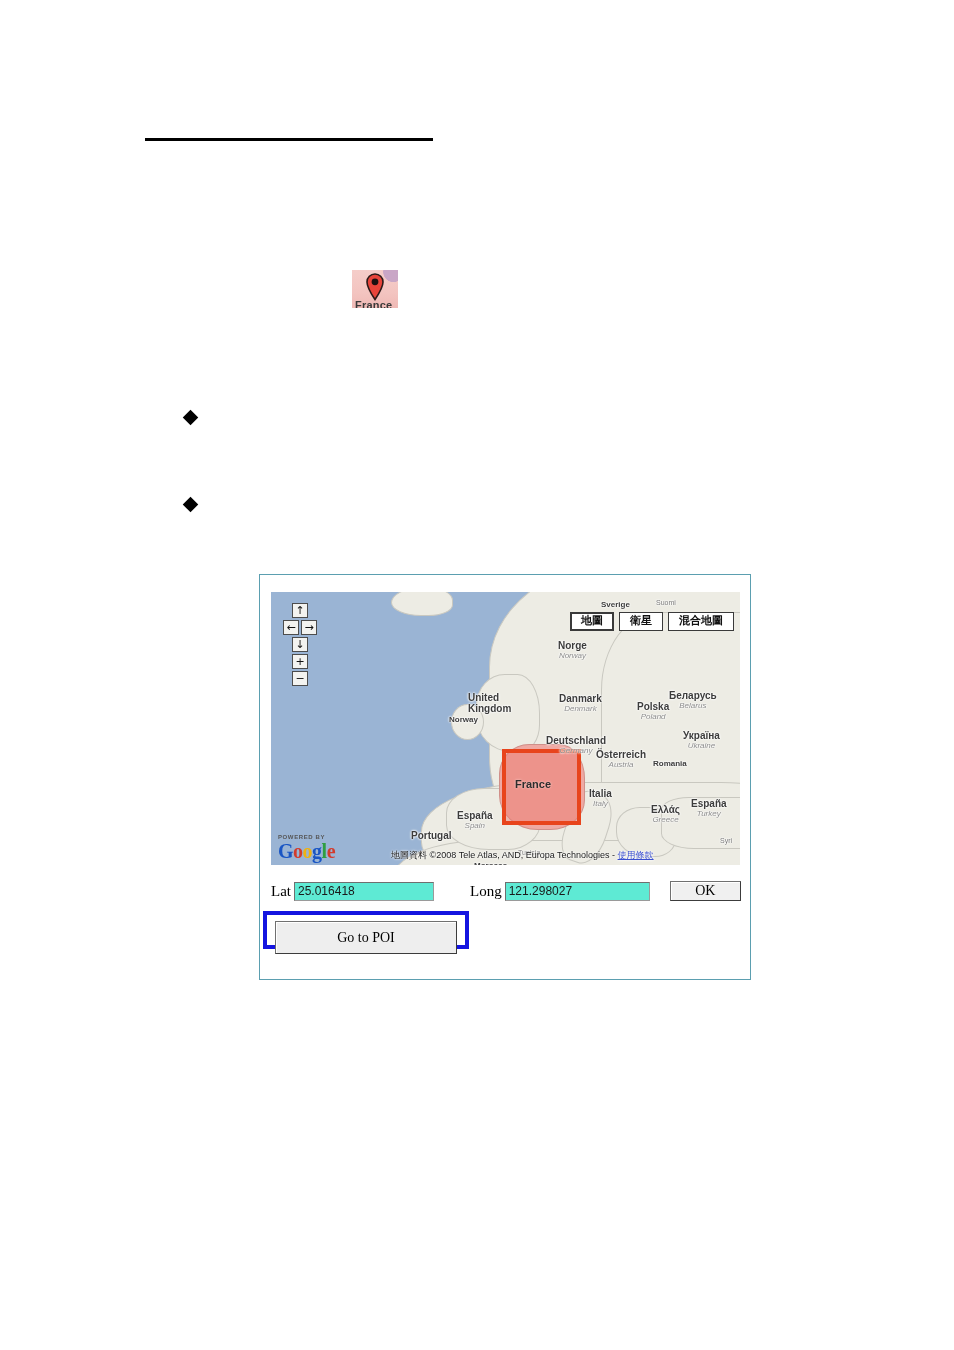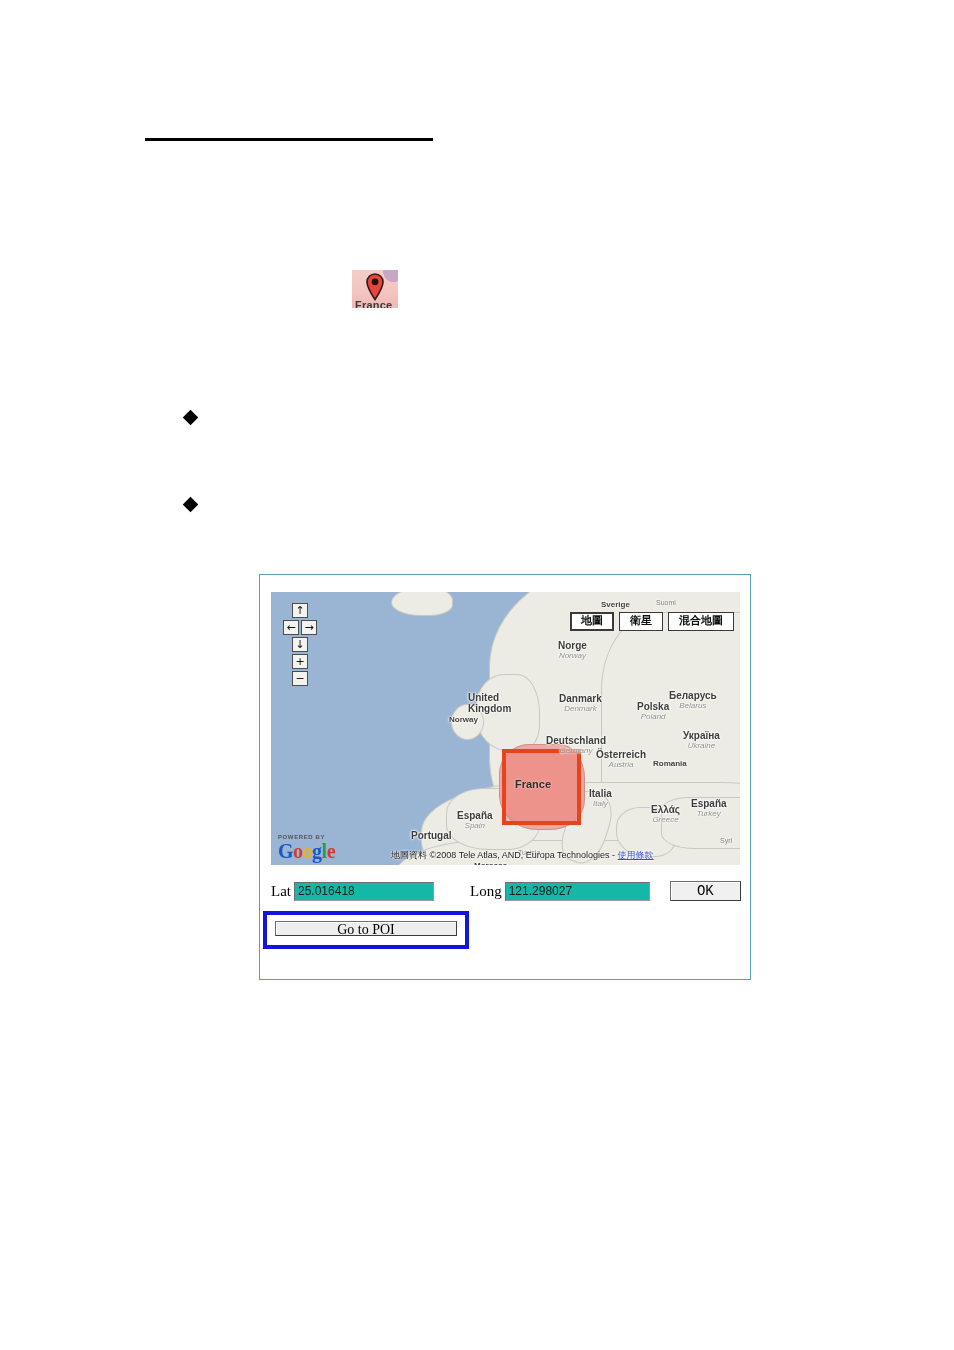--- a/index.html
+++ b/index.html
@@ -363,38 +363,38 @@
   .field-label {
     font-size: 15px;
     color: #000;
     margin-right: 3px;
   }
   .text-input {
     height: 19px;
     border: 1px solid #9a9a9a;
     border-top-color: #6f6f6f;
     border-left-color: #6f6f6f;
-    background: #14b8a6;
+    background: #5eead4;
     font-family: "Liberation Sans", sans-serif;
     font-size: 12px;
     color: #1a1a1a;
     padding: 0 3px;
     box-sizing: border-box;
   }
   .lat-input { width: 140px; margin-right: 36px; }
   .long-input { width: 145px; margin-right: 20px; }
   .ok-button {
     width: 74px;
     height: 20px;
     background: #f0f0f0;
     border: 1px solid #707070;
     border-right-color: #3c3c3c;
     border-bottom-color: #3c3c3c;
     box-shadow: inset 1px 1px 0 #ffffff;
-    font-family: Liberation Mono, monospace;
+    font-family: Liberation Serif, serif;
     font-size: 14px;
     color: #000;
     cursor: pointer;
     padding: 0;
   }
 
   
   .poi-annotation {
     position: absolute;
     left: 3px;
@@ -403,21 +403,21 @@
     height: 38px;
     border: 4px solid #1414e0;
     box-sizing: border-box;
     background: #ffffff;
   }
   .poi-button {
     position: absolute;
     left: 8px;
     top: 6px;
     width: 182px;
-    height: 15px;
+    height: 33px;
     background: #eeeeee;
     border: 1px solid #707070;
     border-right-color: #3c3c3c;
     border-bottom-color: #3c3c3c;
     box-shadow: inset 1px 1px 0 #ffffff;
     font-family: "Liberation Serif", serif;
     font-size: 14px;
     color: #000;
     cursor: pointer;
     padding: 0;

